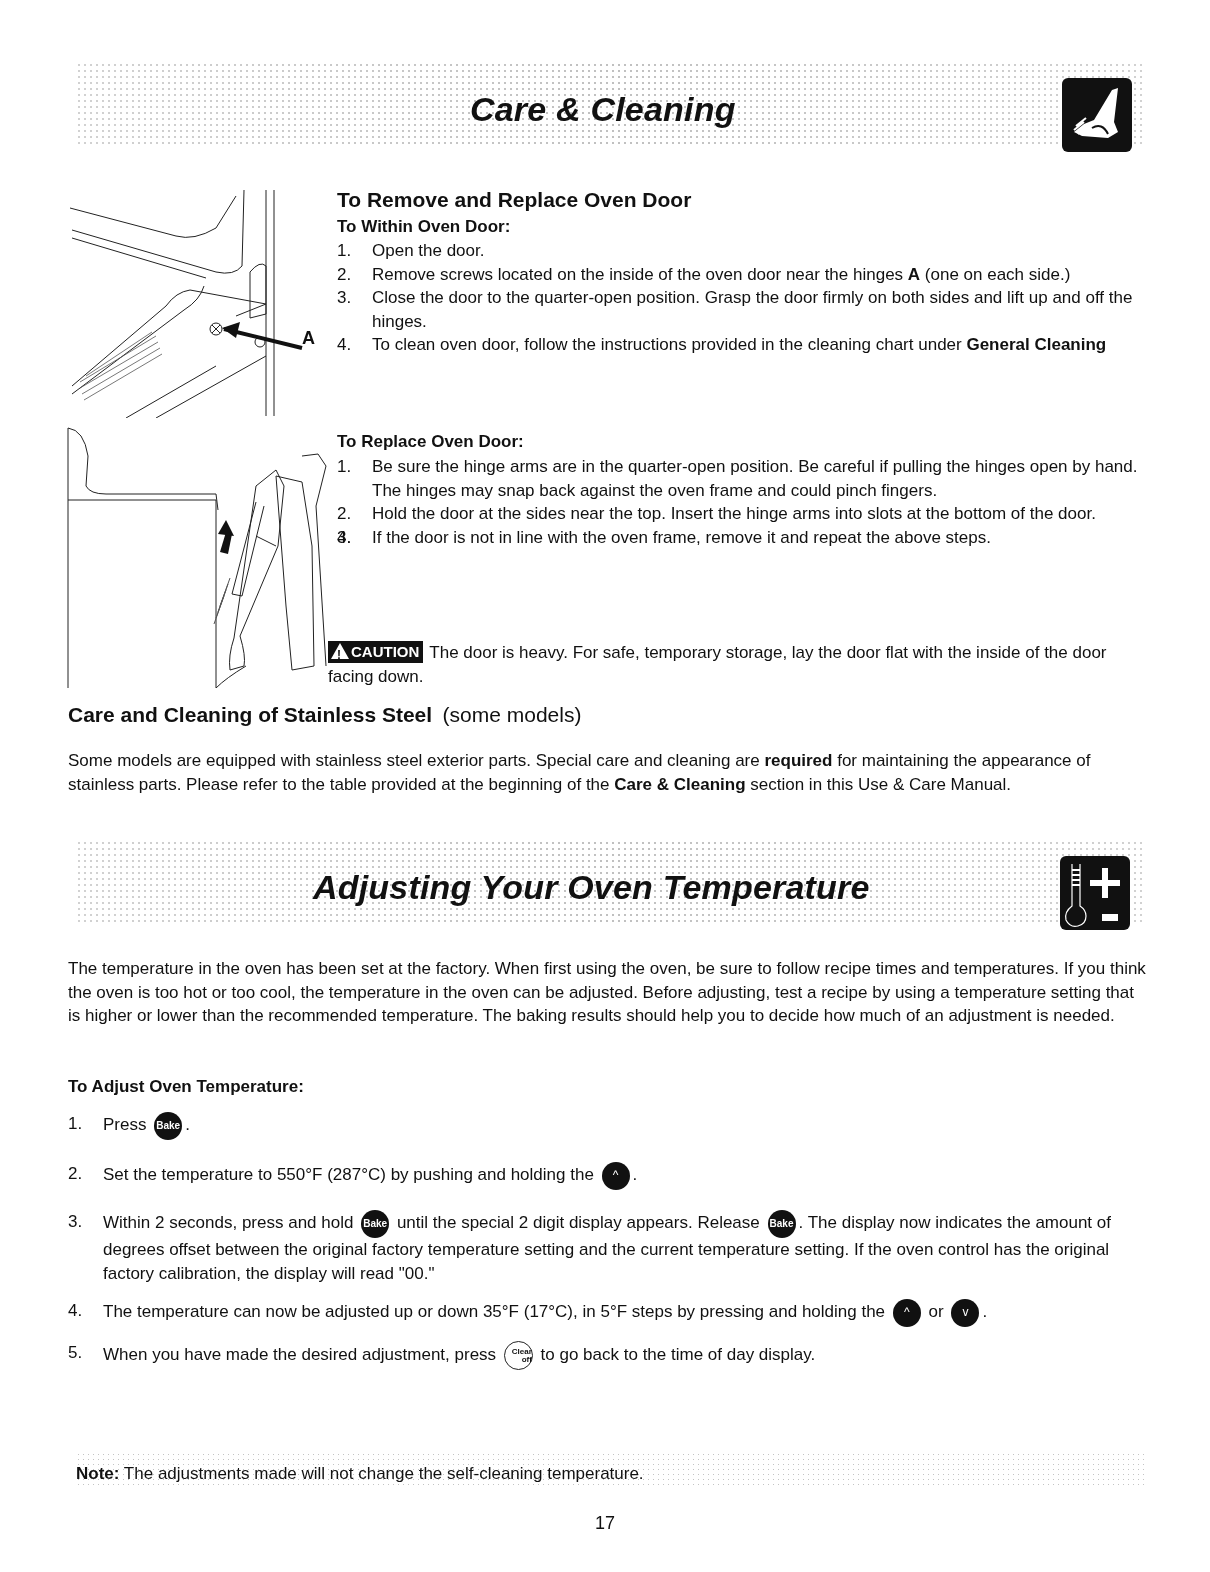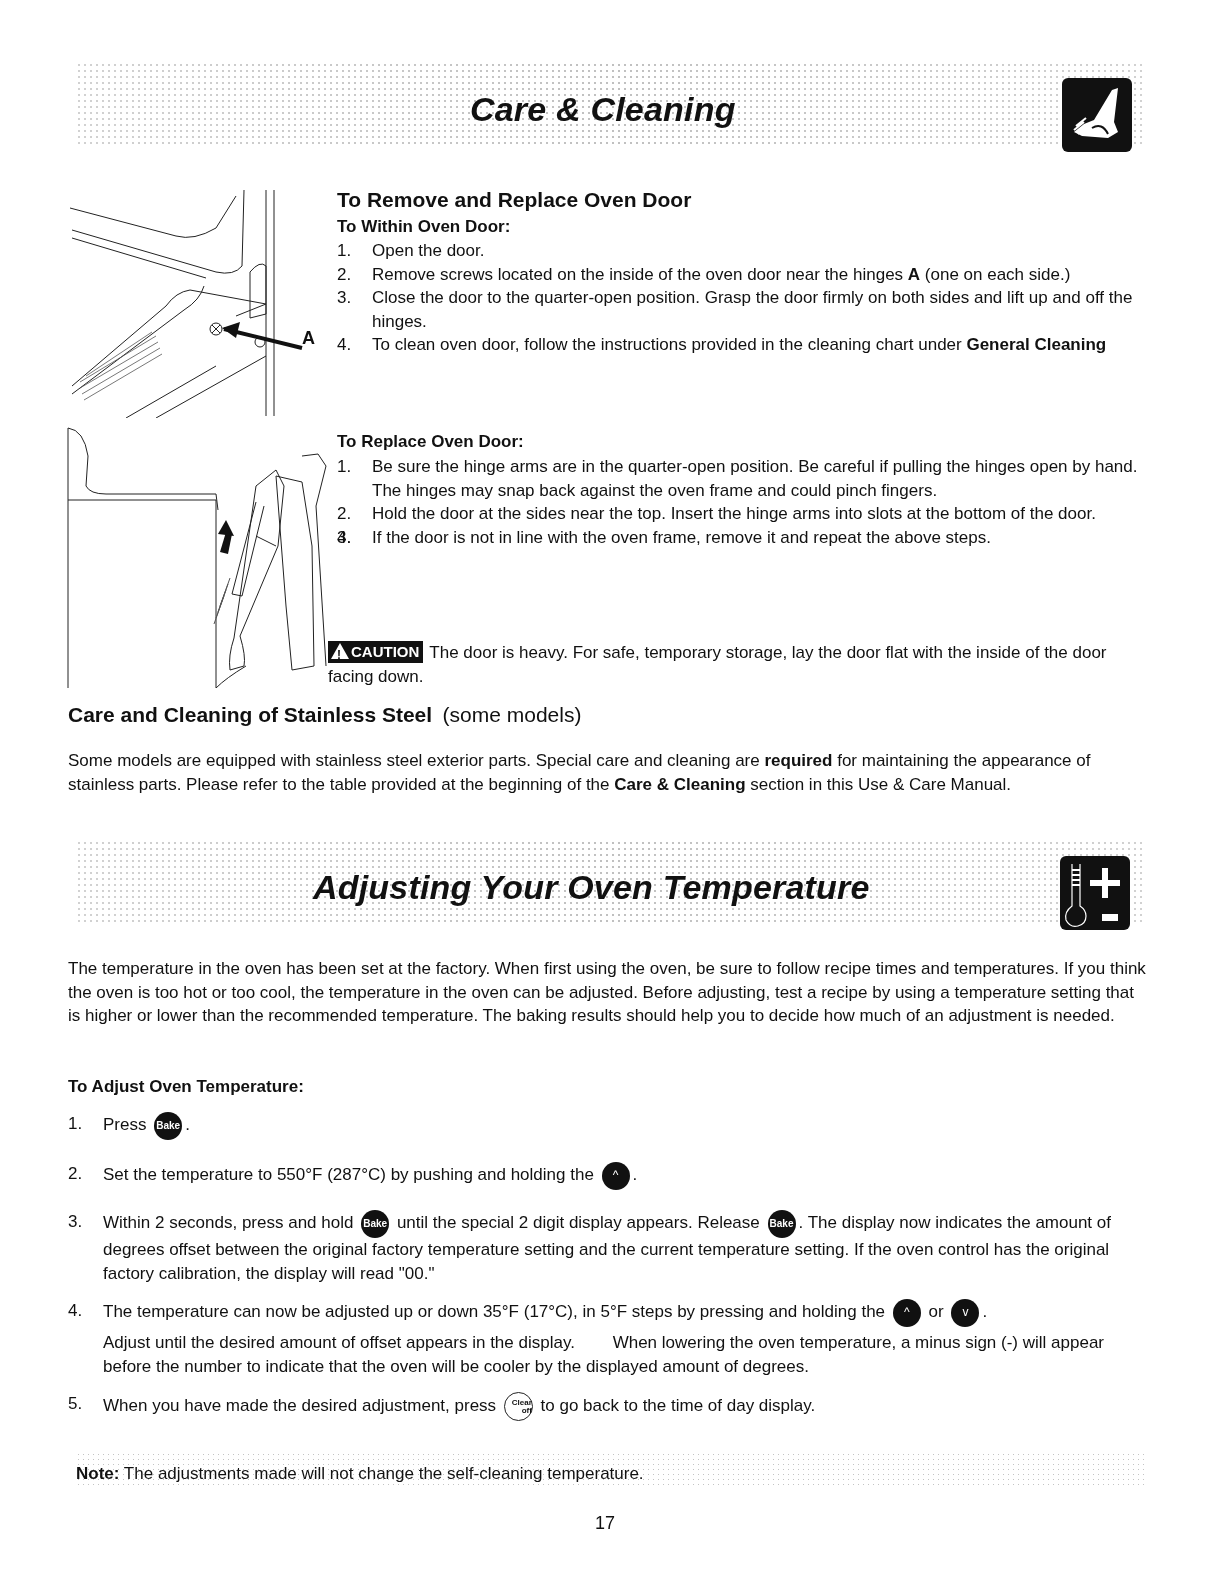--- a/index.html
+++ b/index.html
@@ -202,21 +202,20 @@
     <span>until the special 2 digit display appears. Release</span>
     <span class="btn-circle">Bake</span><span>. The display now indicates the amount of degrees offset between the original factory temperature setting and the current temperature setting. If the oven control has the original factory calibration, the display will read "00."</span>
   </div>
 
   <div class="p" style="position:relative; padding-left:35px; margin-top:14px;">
     <span style="position:absolute; left:0;">4.</span>
     <span>The temperature can now be adjusted up or down 35°F (17°C), in 5°F steps by pressing and holding the</span>
     <span class="btn-circle arrow">^</span>
     <span>or</span>
     <span class="btn-circle arrow">v</span><span>.</span>
-    <div style="margin-top:4px; white-space:pre-wrap;">Adjust until the desired amount of offset appears in the display.        When lowering the oven temperature, a minus sign (-) will appear before the number to indicate that the oven will be cooler by the displayed amount of degrees.</div>
   </div>
 
   <div class="p" style="position:relative; padding-left:35px; margin-top:14px;">
     <span style="position:absolute; left:0;">5.</span>
     <span>When you have made the desired adjustment, press</span>
     <span class="btn-clear">
         <span>Clear</span>
         <span>off</span>
       </span>
     <span>to go back to the time of day display.</span>

